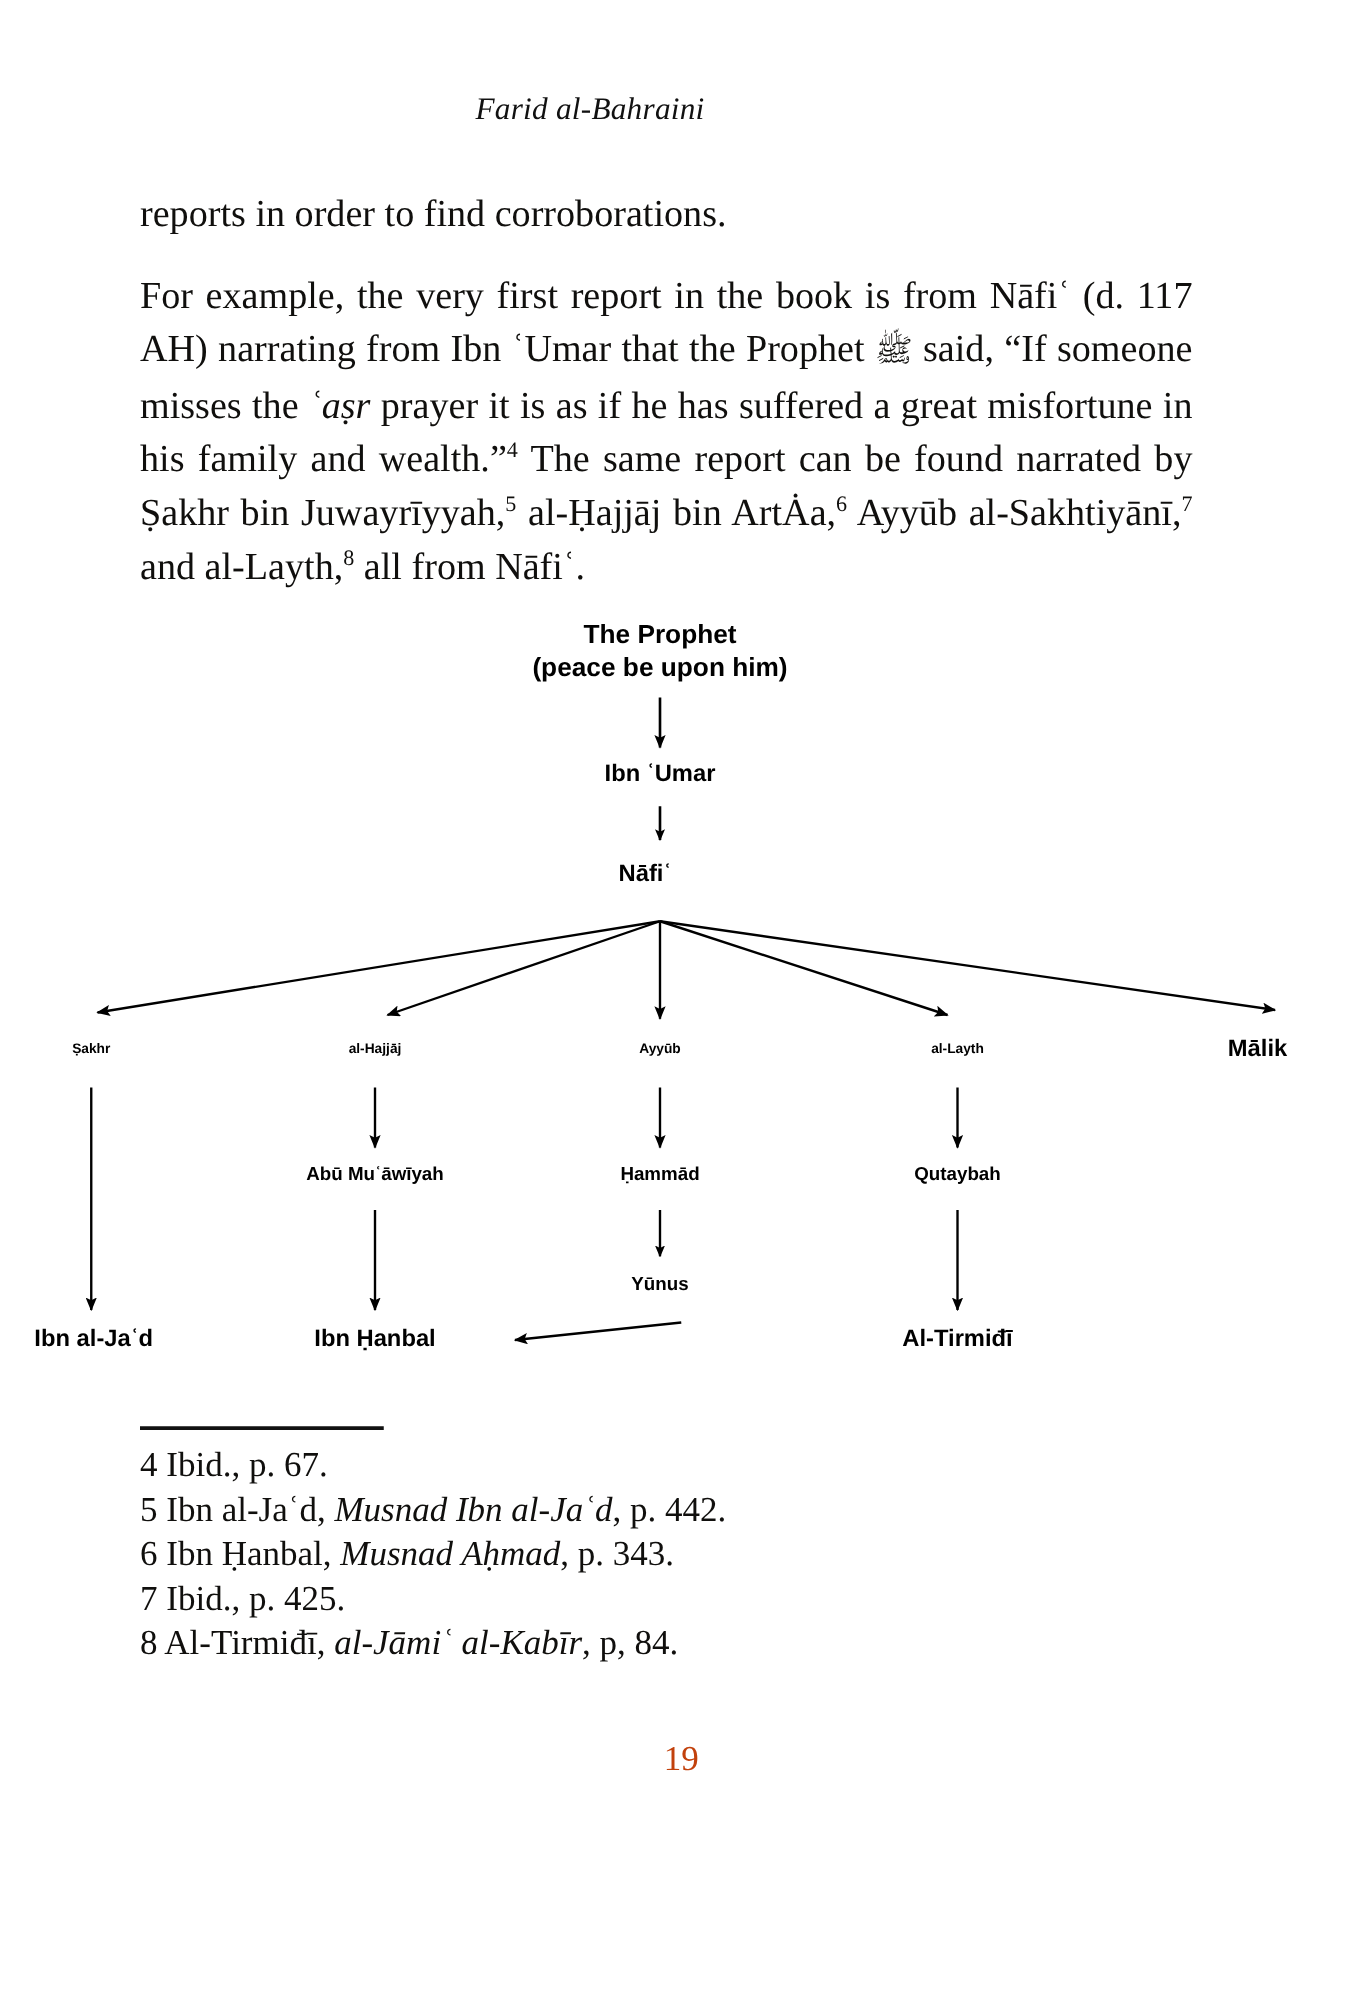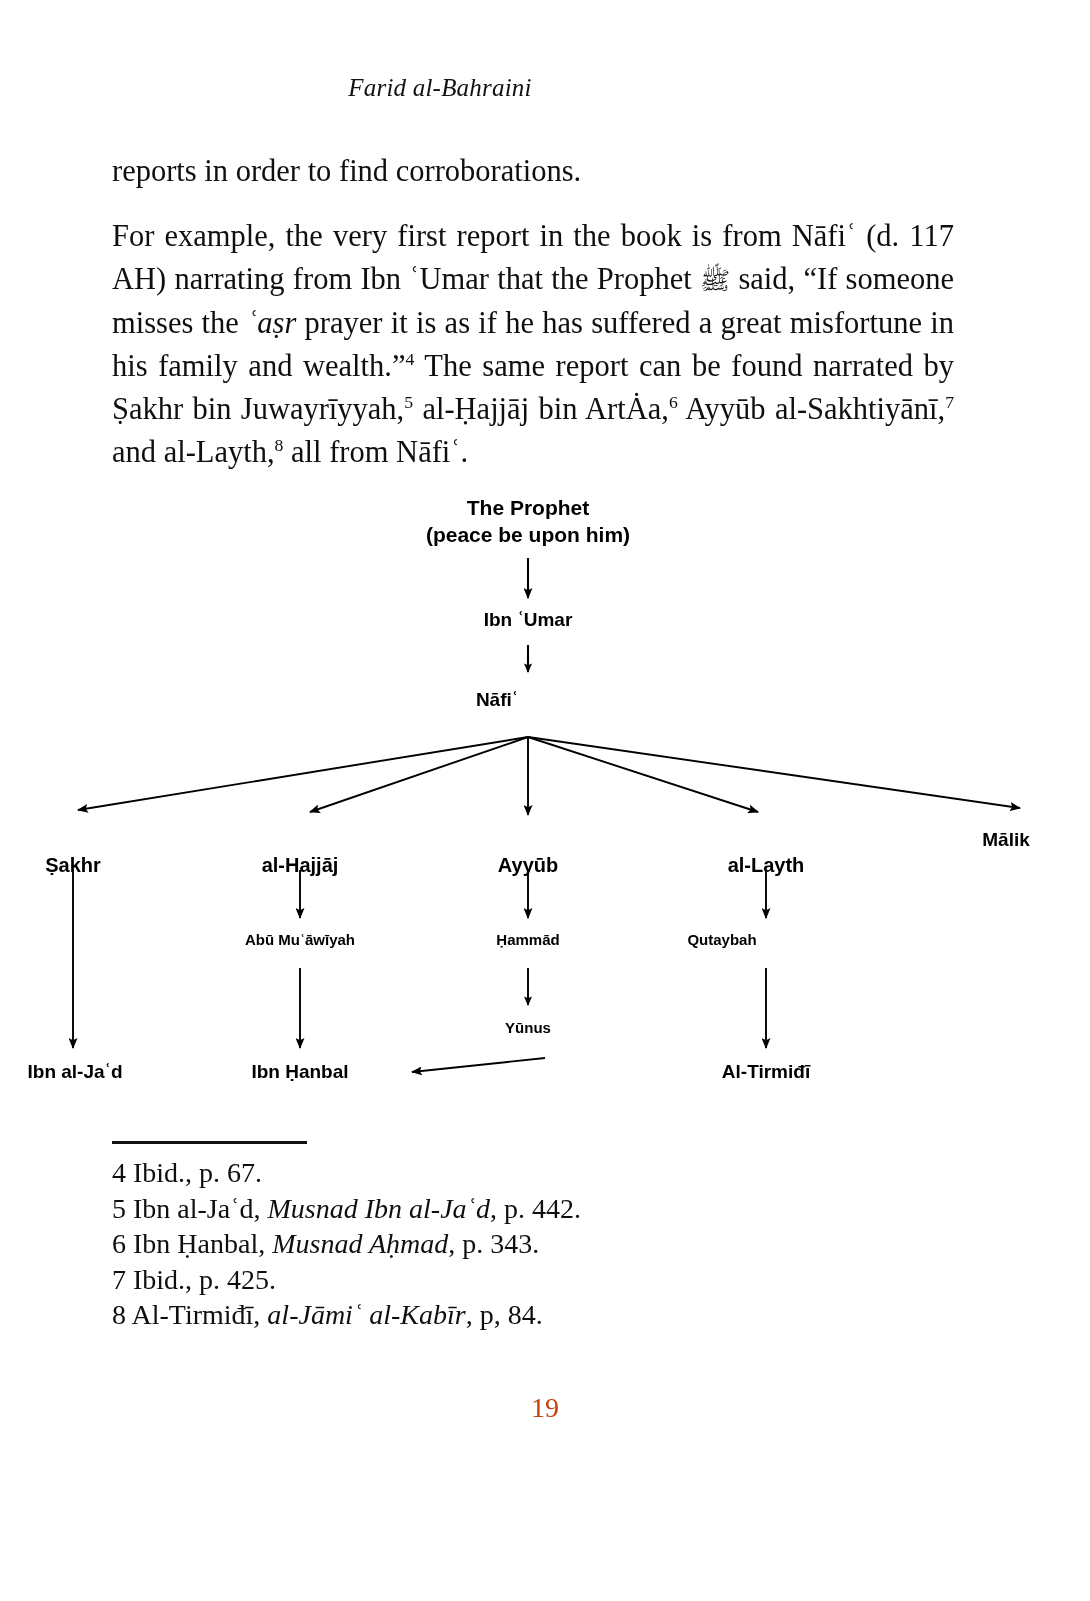--- a/index.html
+++ b/index.html
@@ -25,20 +25,21 @@
   .running-head {
     position: absolute;
     top: 74px;
     left: 0;
     width: 880px;
     text-align: center;
     font-style: italic;
     font-size: 25px;
     letter-spacing: 0.2px;
     color: #111;
+    padding-left: 32px;
   }
 
   
   .body-block {
     position: absolute;
     left: 112px;
     width: 842px;
   }
   .para {
     font-size: 30.5px;
@@ -81,21 +82,21 @@
     font-family: "Liberation Sans", "DejaVu Sans", sans-serif;
     font-weight: bold;
     color: #000;
     text-align: center;
     white-space: nowrap;
     transform: translateX(-50%);
     line-height: 1.30;
   }
   .node.sz-lg   { font-size: 21px; }
   .node.sz-md   { font-size: 19px; }
-  .node.sz-sm   { font-size: 20px; margin-top: 20px; }
+  .node.sz-sm   { font-size: 11px; }
   .node.sz-xs   { font-size: 15px; }
 
   
   #footnote-rule {
     position: absolute;
     left: 112px;
     top: 1141px;
     width: 195px;
     height: 0;
     border-top: 3px solid #111;
@@ -174,31 +175,31 @@
       <line x1="766" y1="488" x2="766" y2="568" stroke="#000" stroke-width="1.9" marker-end="url(#ah)"></line>
     </svg>
 
     <div class="node sz-lg" style="left:528px; top:14px;">
       <div>The Prophet</div>
       <div>(peace be upon him)</div>
     </div>
 
     <div class="node sz-md" style="left:528px; top:128px;">Ibn ʿUmar</div>
 
-    <div class="node sz-md" style="left:497px; top:208px;">Nāfiʿ</div>
+    <div class="node sz-md" style="left:516px; top:208px;">Nāfiʿ</div>
 
     <div class="node sz-sm" style="left:73px; top:352px;">Ṣakhr</div>
     <div class="node sz-sm" style="left:300px; top:352px;">al-Hajjāj</div>
     <div class="node sz-sm" style="left:528px; top:352px;">Ayyūb</div>
     <div class="node sz-sm" style="left:766px; top:352px;">al-Layth</div>
     <div class="node sz-md" style="left:1006px; top:348px;">Mālik</div>
 
     <div class="node sz-xs" style="left:300px; top:450px;">Abū Muʿāwīyah</div>
     <div class="node sz-xs" style="left:528px; top:450px;">Ḥammād</div>
-    <div class="node sz-xs" style="left:722px; top:450px;text-align:right;">Qutaybah</div>
+    <div class="node sz-xs" style="left:766px; top:450px;text-align:right;">Qutaybah</div>
 
     <div class="node sz-xs" style="left:528px; top:538px;">Yūnus</div>
 
     <div class="node sz-md" style="left:75px; top:580px;">Ibn al-Jaʿd</div>
     <div class="node sz-md" style="left:300px; top:580px;">Ibn Ḥanbal</div>
     <div class="node sz-md" style="left:766px; top:580px;">Al-Tirmiđī</div>
   </div>
 
   <div id="footnote-rule"></div>
 

